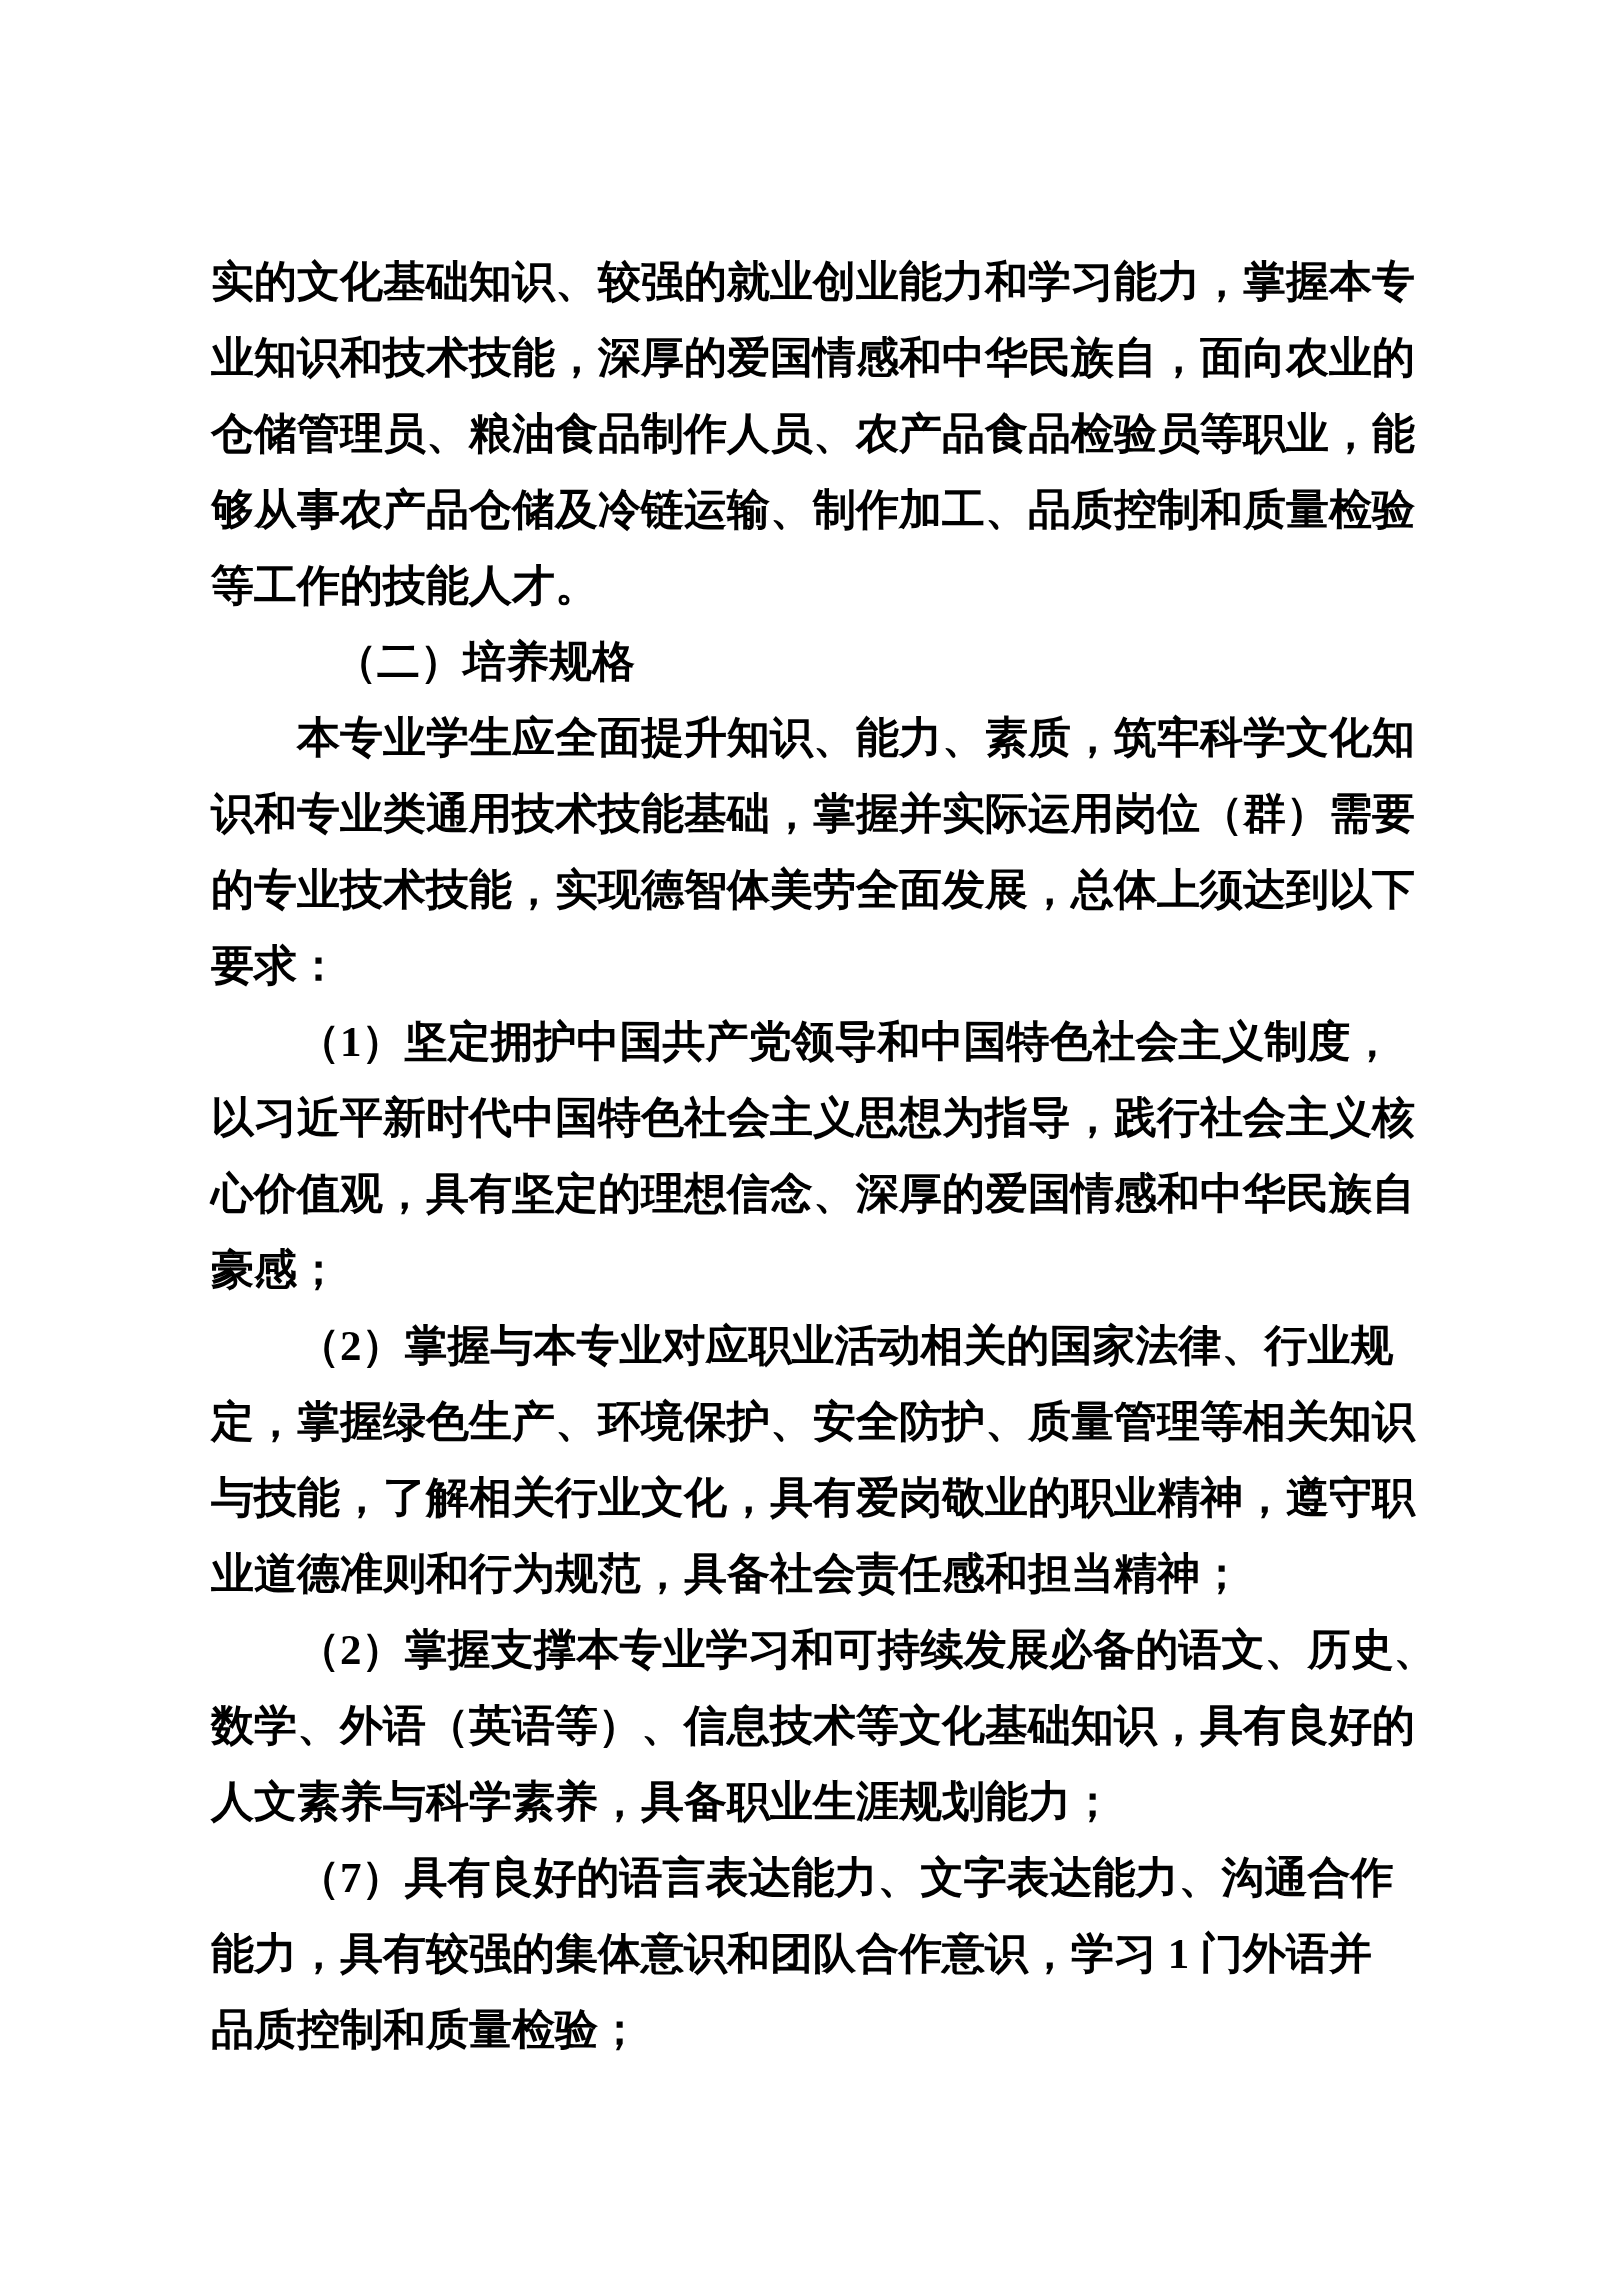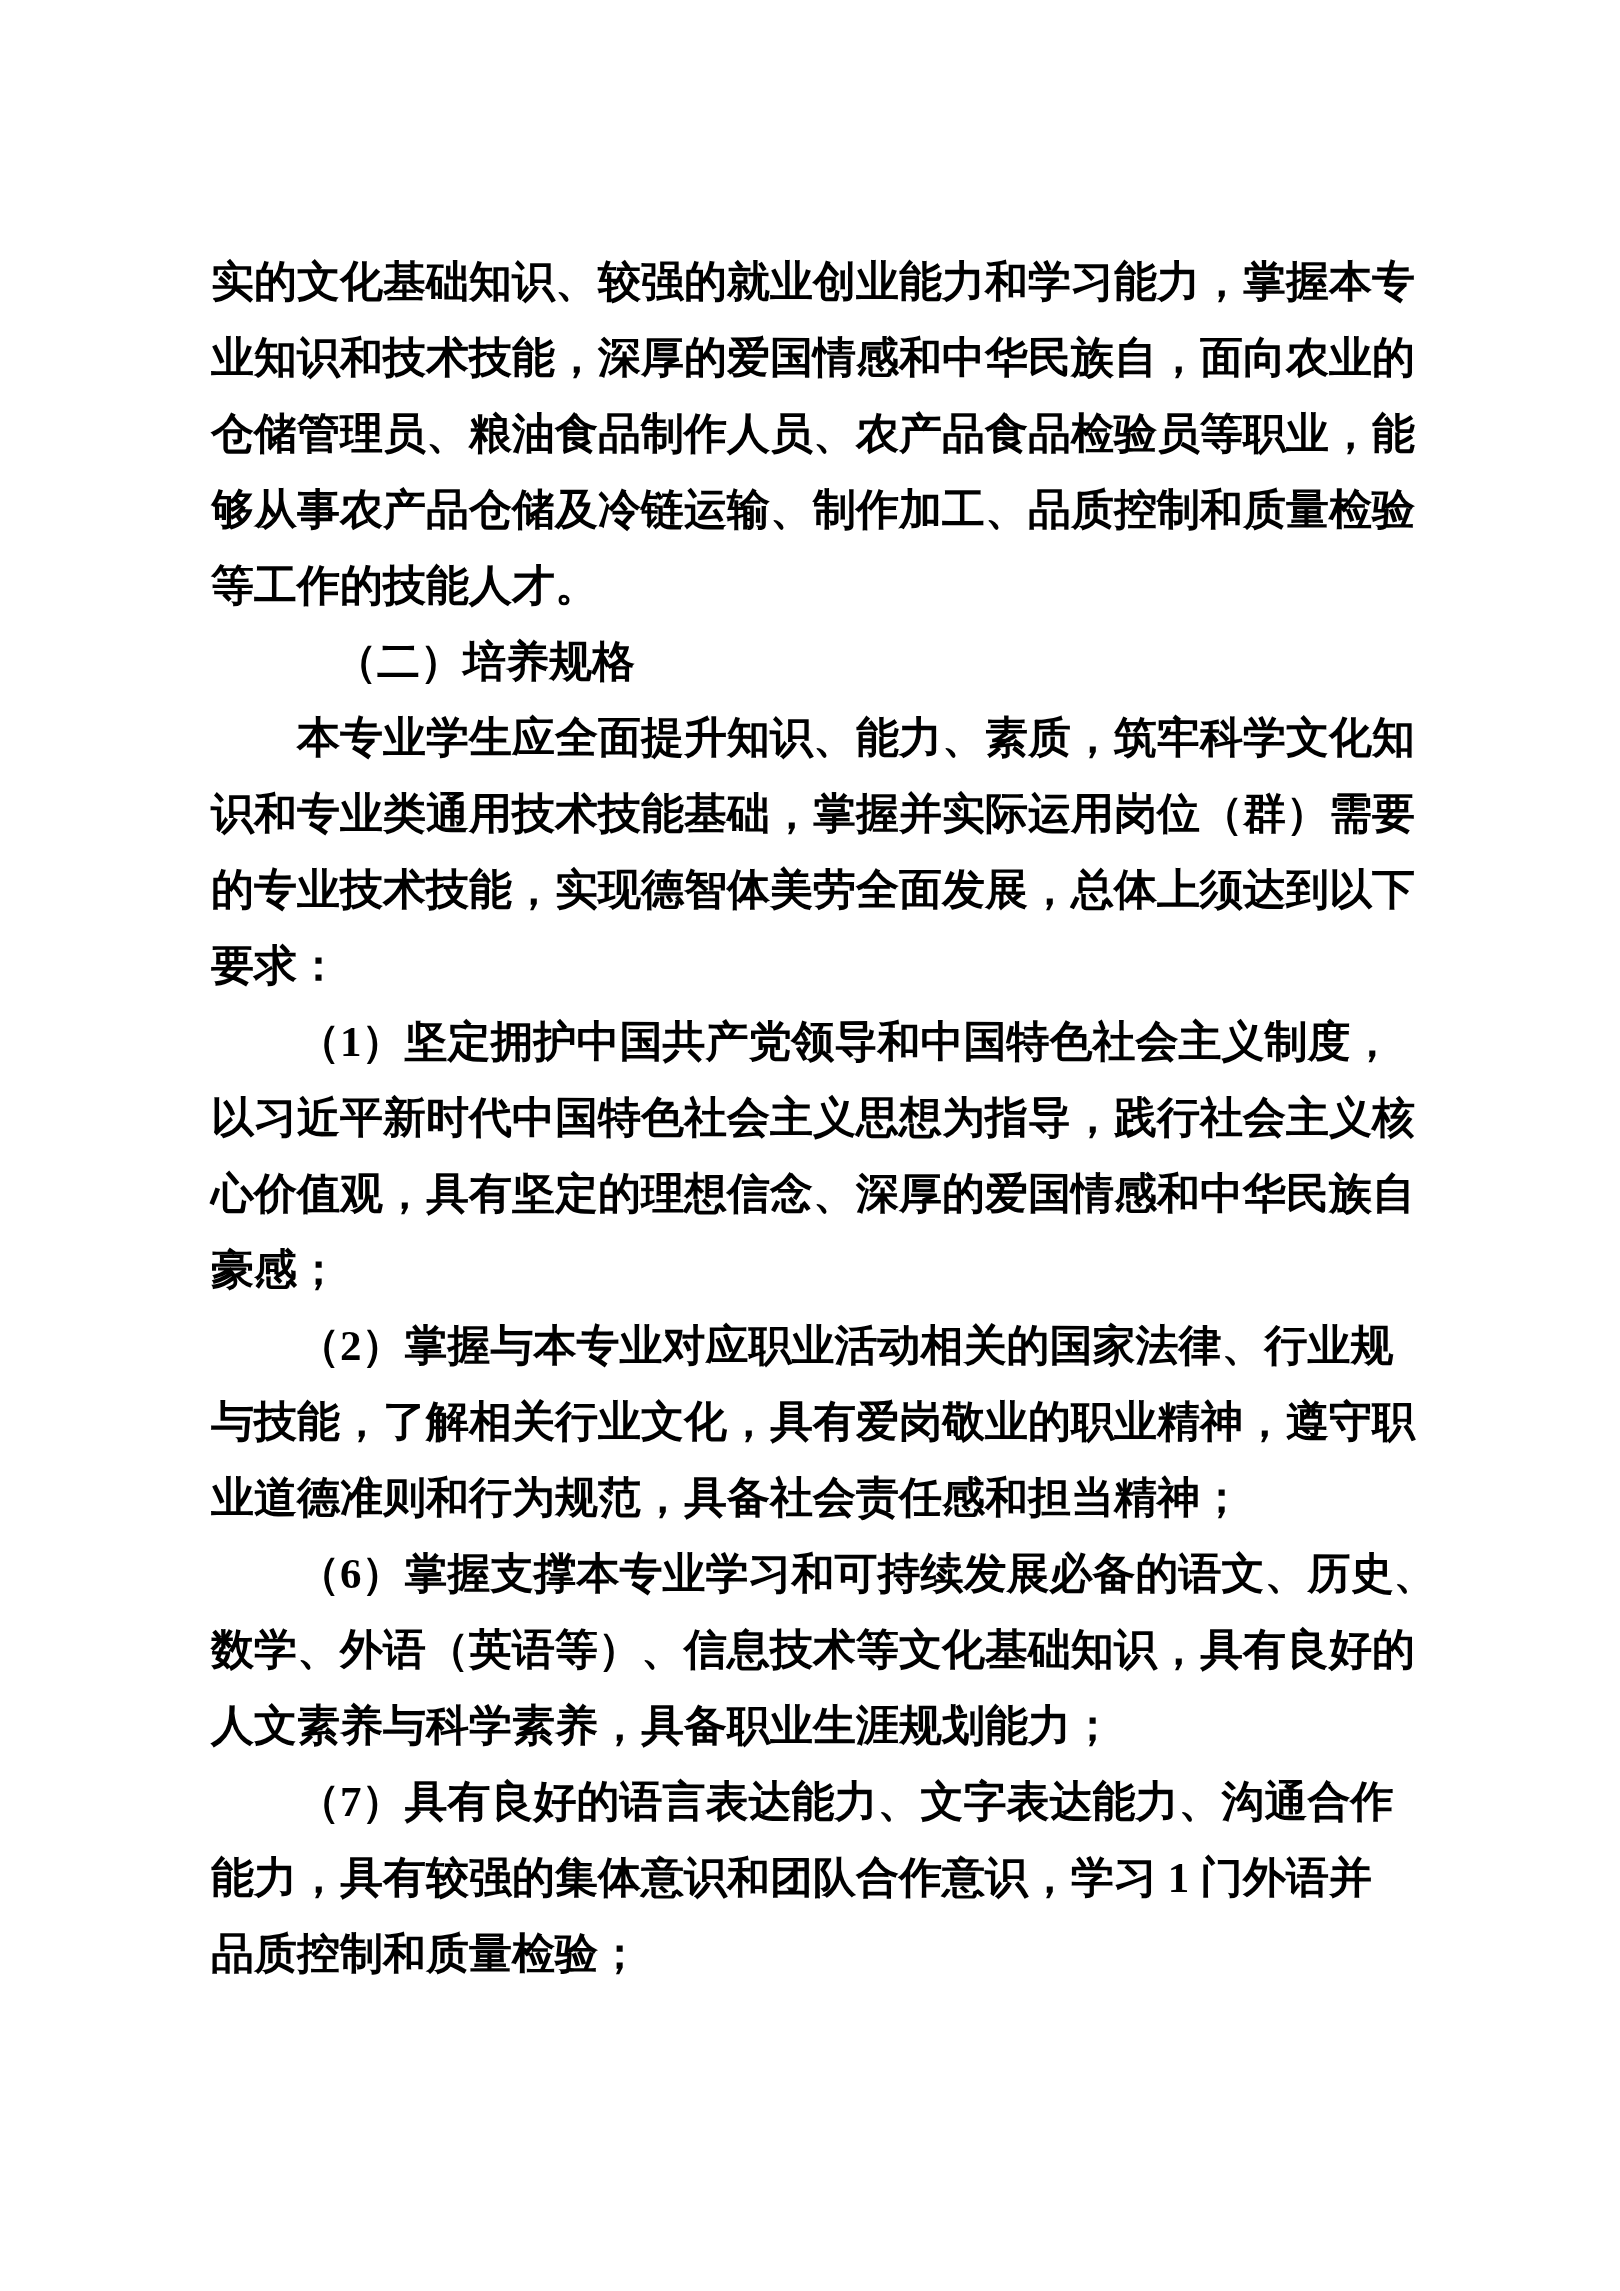--- a/index.html
+++ b/index.html
@@ -75,26 +75,27 @@
 
     <div class="para">
       <div class="line indent">（1）坚定拥护中国共产党领导和中国特色社会主义制度，</div>
       <div class="line">以习近平新时代中国特色社会主义思想为指导，践行社会主义核</div>
       <div class="line">心价值观，具有坚定的理想信念、深厚的爱国情感和中华民族自</div>
       <div class="line">豪感；</div>
     </div>
 
     <div class="para">
       <div class="line indent">（2）掌握与本专业对应职业活动相关的国家法律、行业规</div>
+      <div class="line">定，掌握绿色生产、环境保护、安全防护、质量管理等相关知识</div>
       <div class="line">与技能，了解相关行业文化，具有爱岗敬业的职业精神，遵守职</div>
       <div class="line">业道德准则和行为规范，具备社会责任感和担当精神；</div>
     </div>
 
     <div class="para">
-      <div class="line indent">（6）掌握支撑本专业学习和可持续发展必备的语文、历史、</div>
+      <div class="line indent">（2）掌握支撑本专业学习和可持续发展必备的语文、历史、</div>
       <div class="line">数学、外语（英语等）、信息技术等文化基础知识，具有良好的</div>
       <div class="line">人文素养与科学素养，具备职业生涯规划能力；</div>
     </div>
 
     <div class="para">
       <div class="line indent">（7）具有良好的语言表达能力、文字表达能力、沟通合作</div>
       <div class="line">能力，具有较强的集体意识和团队合作意识，学习 1 门外语并</div>
       <div class="line">品质控制和质量检验；</div>
     </div>
 

